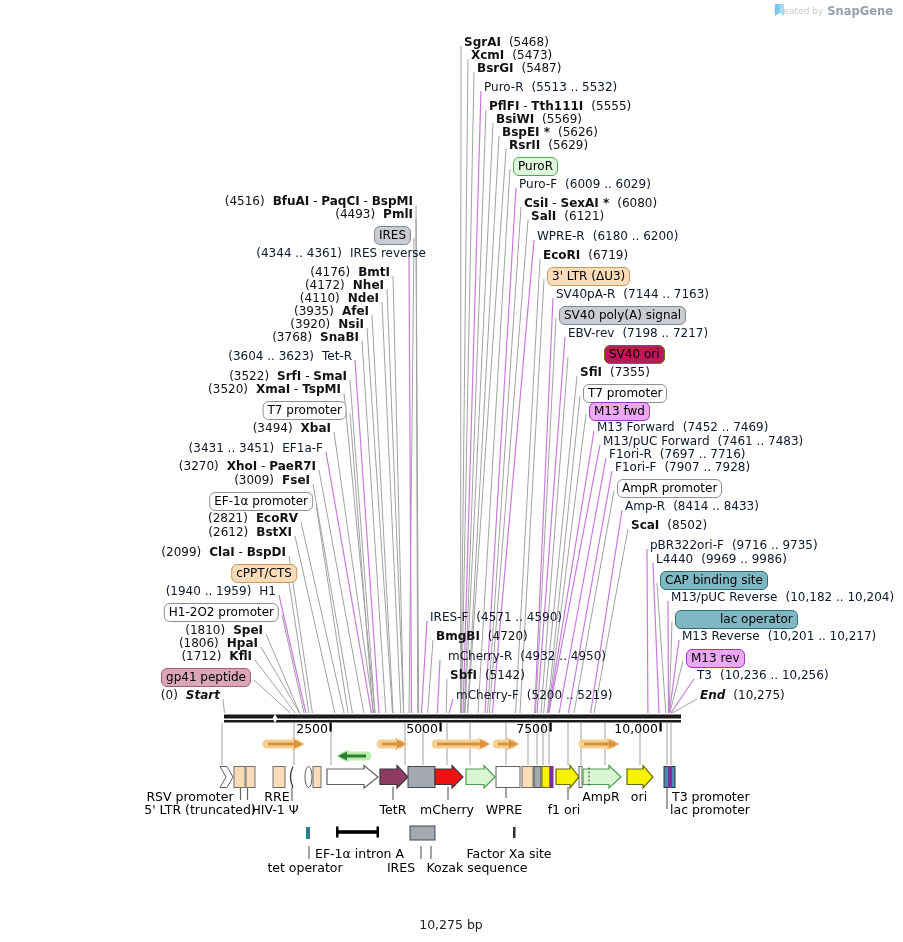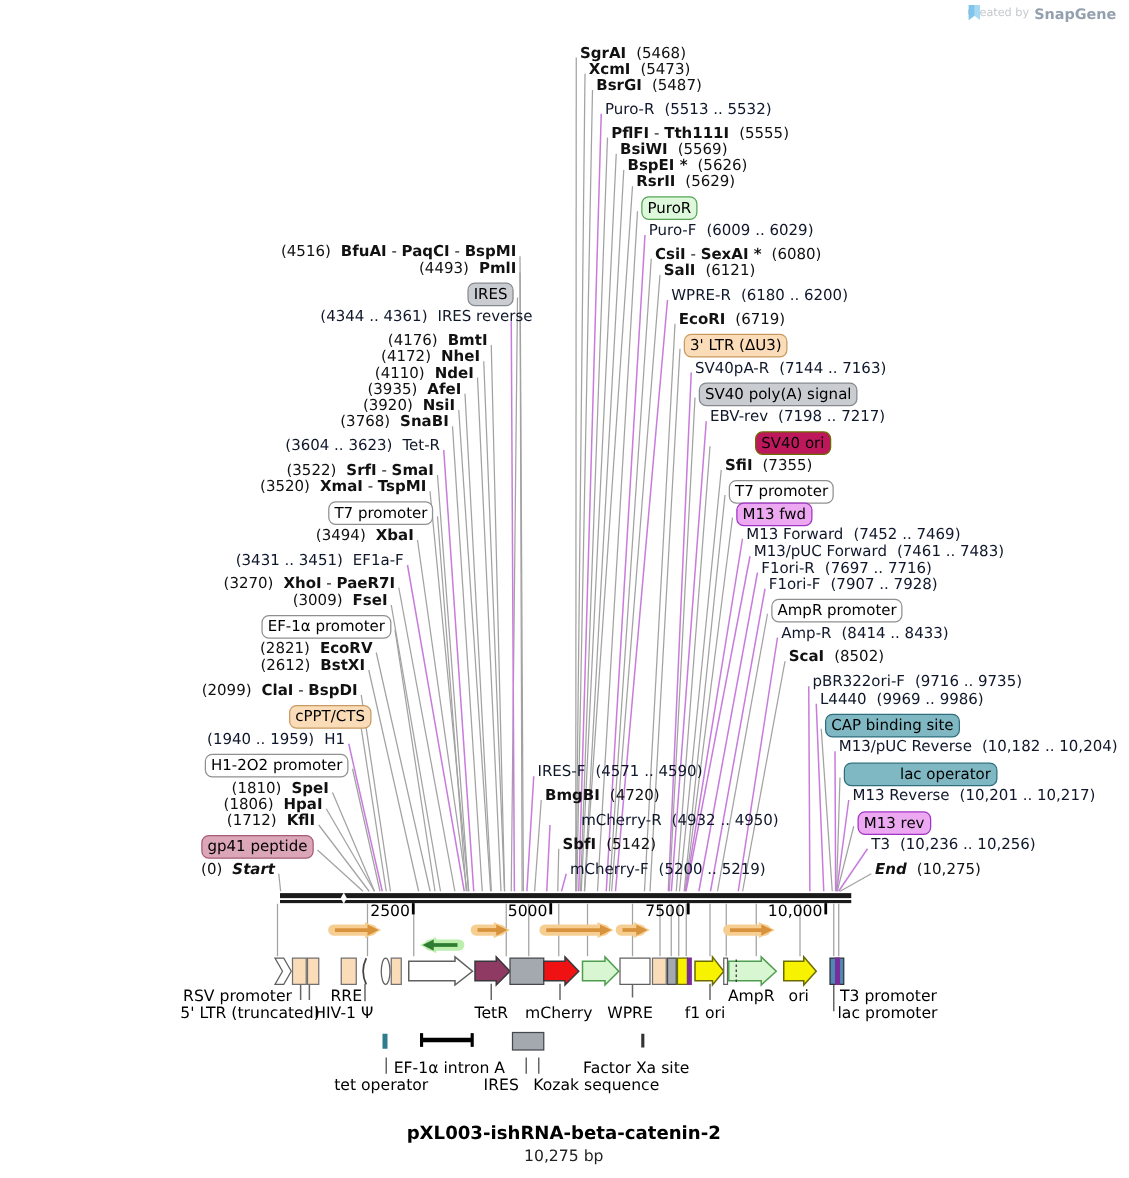--- a/index.html
+++ b/index.html
@@ -276,29 +276,28 @@
       <div class="lbl bx ra" style="background: rgb(251, 220, 185); border-color: rgb(200, 154, 98); left: 285px; top: 564px; margin-left: 12px;">cPPT/CTS</div>
       <div class="lbl pri ra" style="left: 276px; top: 585px;"><span class="pos pf">(1940 .. 1959)</span>H1</div>
       <div class="lbl bx ra" style="background: rgb(255, 255, 255); border-color: rgb(144, 144, 144); left: 279px; top: 603px;">H1-2O2 promoter</div>
       <div class="lbl ra" style="left: 263px; top: 624px;"><span class="pos pf">(1810)</span><b>SpeI</b></div>
       <div class="lbl ra" style="left: 258px; top: 637px;"><span class="pos pf">(1806)</span><b>HpaI</b></div>
       <div class="lbl ra" style="left: 252px; top: 650px;"><span class="pos pf">(1712)</span><b>KflI</b></div>
       <div class="lbl bx ra" style="background: rgb(220, 166, 185); border-color: rgb(166, 92, 116); left: 251px; top: 668px;">gp41 peptide</div>
       <div class="lbl ra" style="left: 220px; top: 689px;"><span class="pos pf">(0)</span><b><i>Start</i></b></div>
       <div class="lbl pri" style="left: 430px; top: 611px;">IRES-F<span class="pos">(4571 .. 4590)</span></div>
       <div class="lbl" style="left: 436px; top: 630px;"><b>BmgBI</b><span class="pos">(4720)</span></div>
-      <div class="lbl pri" style="left: 465px; top: 650px; text-align: center;">mCherry-R<span class="pos">(4932 .. 4950)</span></div>
+      <div class="lbl pri" style="left: 448px; top: 650px; text-align: center;">mCherry-R<span class="pos">(4932 .. 4950)</span></div>
       <div class="lbl" style="left: 450px; top: 669px;"><b>SbfI</b><span class="pos">(5142)</span></div>
       <div class="lbl pri" style="left: 456px; top: 689px;">mCherry-F<span class="pos">(5200 .. 5219)</span></div>
     </div>
 
   <div class="wm">
     <span class="cb">Created by</span>
     <svg width="11" height="13" viewBox="0 0 11 13">
       <path d="M1,0 h9 v12 l-4.5,-3.5 L1,12 z" fill="#a6d9f2"></path>
       <path d="M1,0 h4.5 v8.5 L1,12 z" fill="#7fc4ea"></path>
     </svg>
     <span class="bn">SnapGene</span>
   </div>
 
-  <div class="ttl" style="top:899px;">pXL003-ishRNA-beta-catenin-2</div>
   <div class="sub" style="top:917px;">10,275 bp</div>
 </div>
 
 </body></html>

